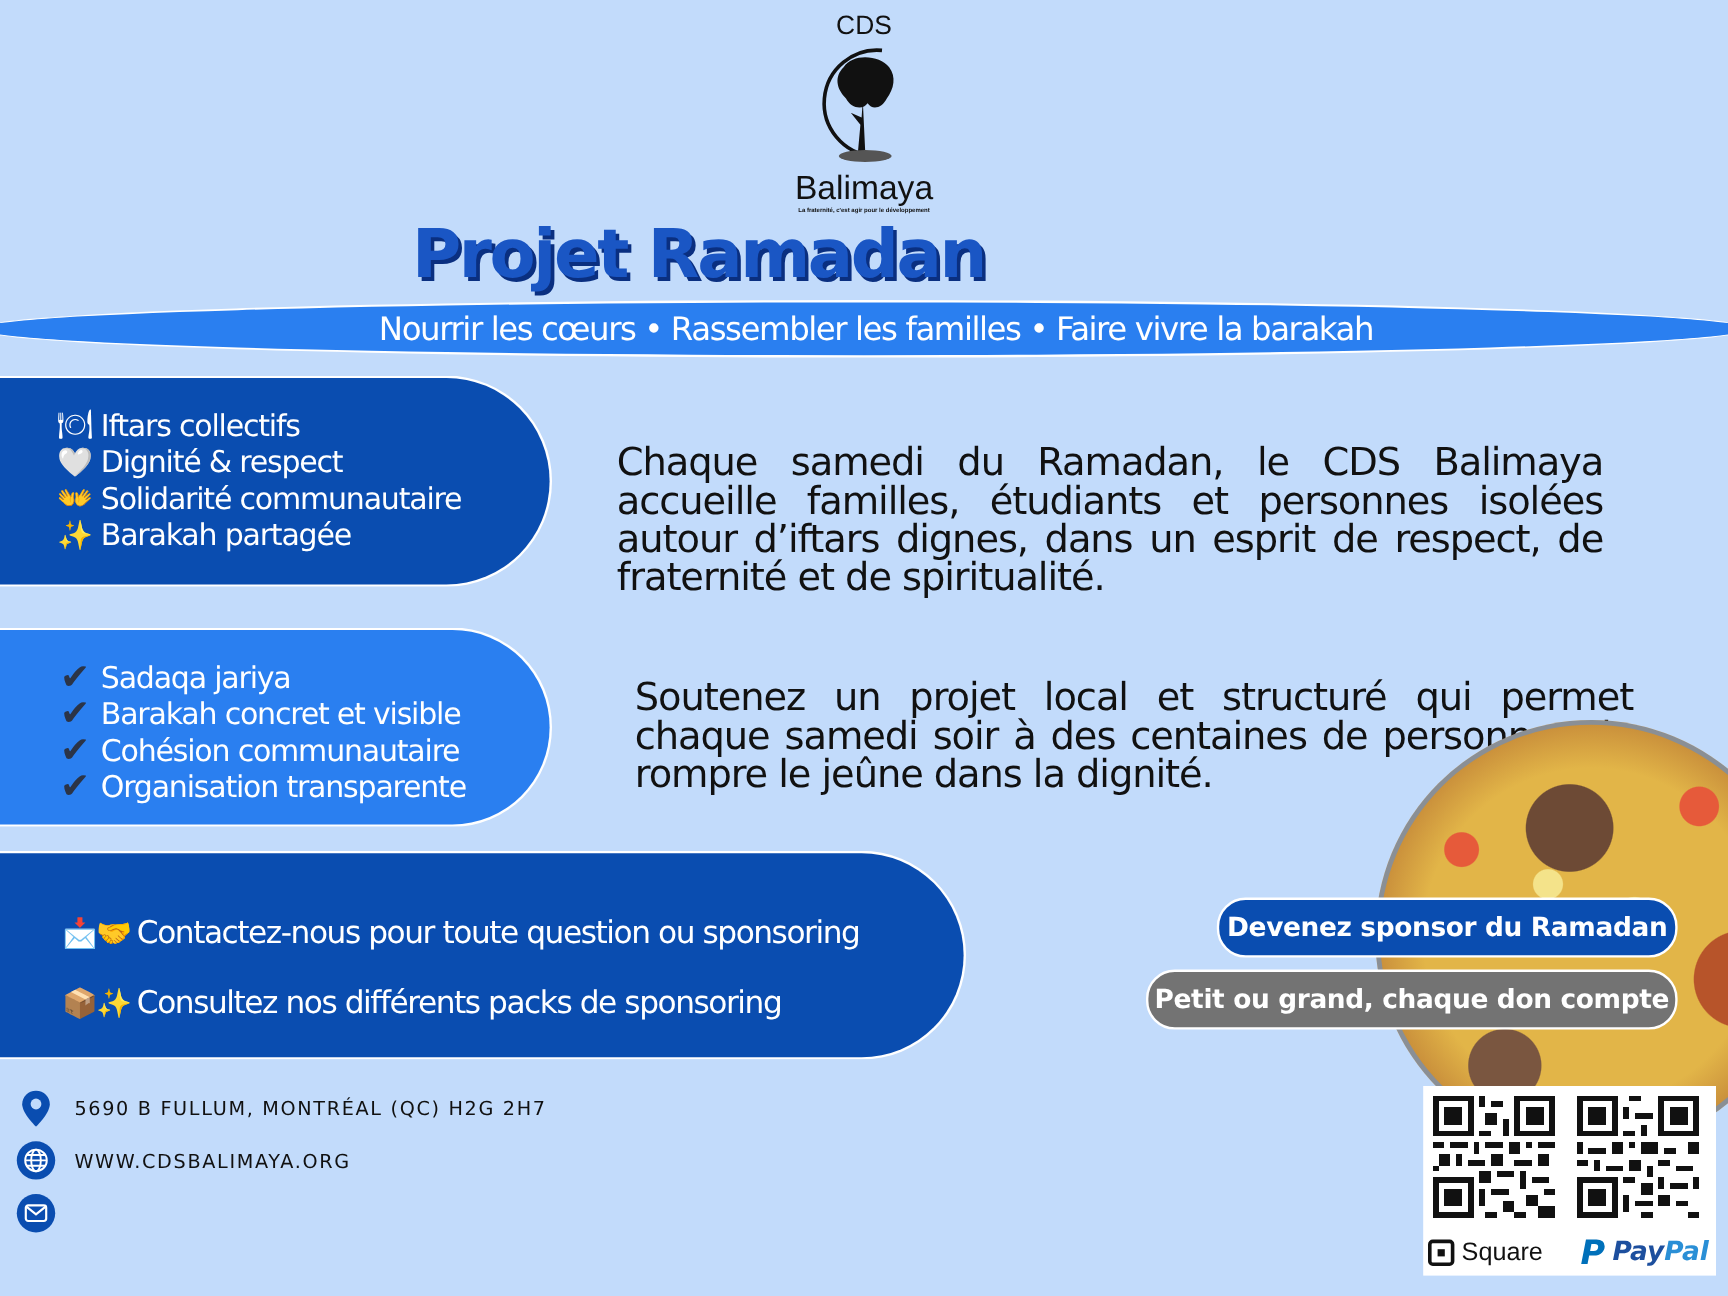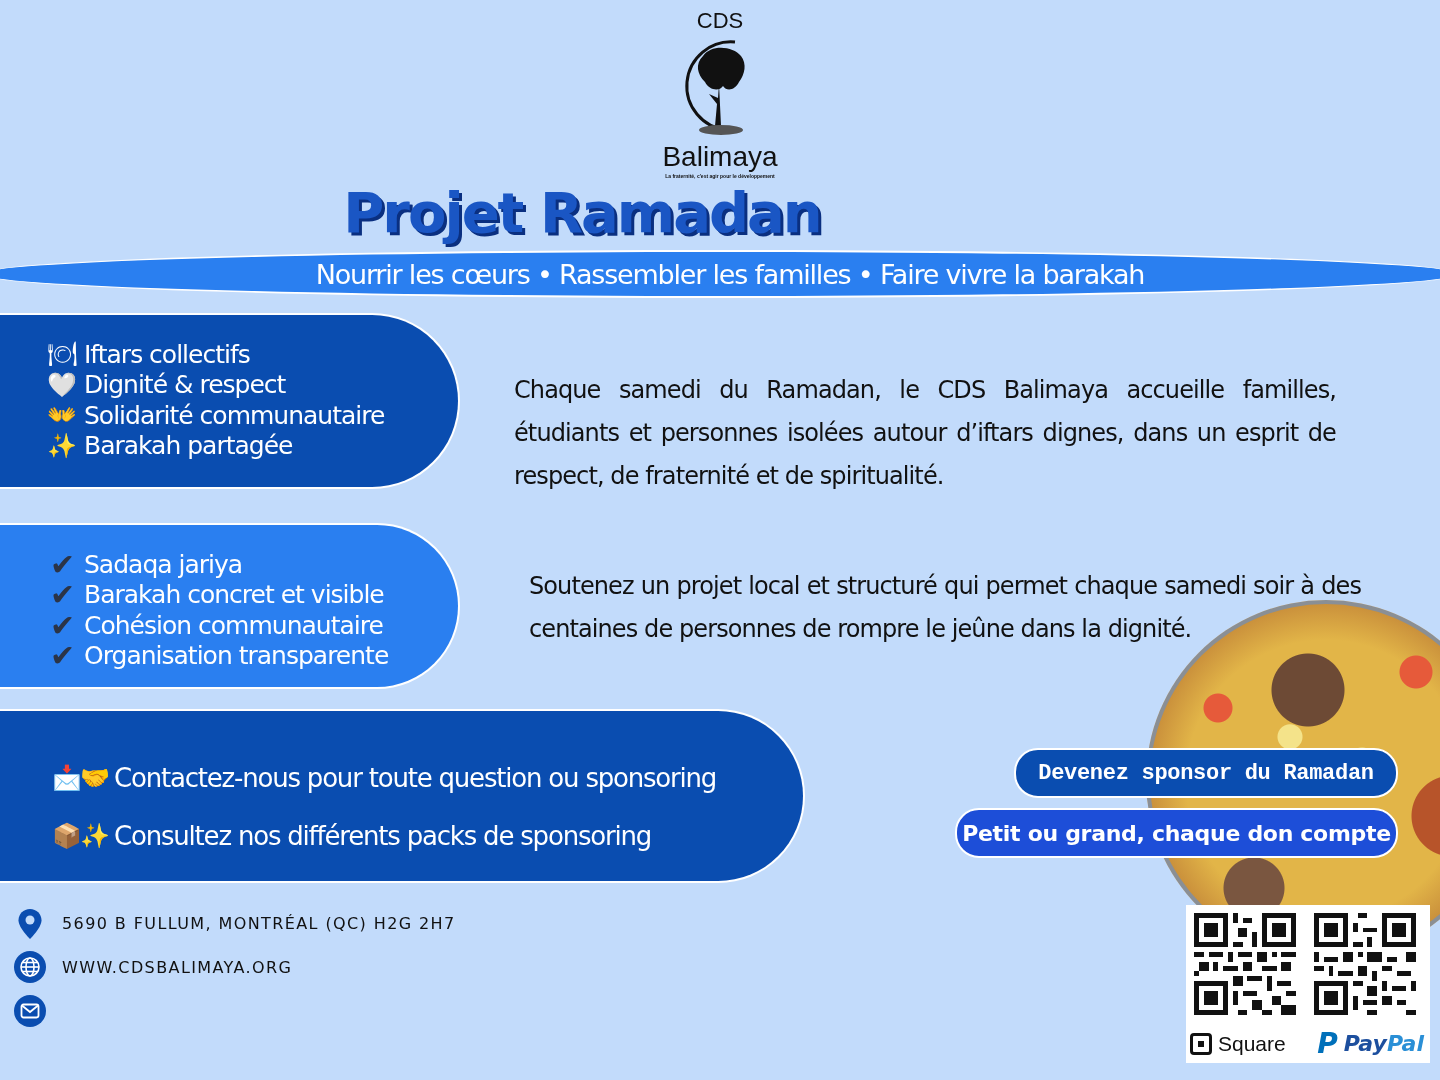--- a/index.html
+++ b/index.html
@@ -59,21 +59,21 @@
 
   .cta-list { position: absolute; left: 92px; top: 38px; list-style: none; }
   .cta-item {
     display: flex; align-items: center; height: 58px;
     color: #fff; font-size: 26px; letter-spacing: -1.2px;
   }
   .cta-ico { width: 62px; font-size: 24px; display: inline-block; white-space: nowrap; }
 
   
   .para {
-    font-family: "DejaVu Sans", sans-serif; font-size: 24px; line-height: 43px;
+    font-family: "DejaVu Sans", sans-serif; font-size: 32px; line-height: 32px;
     letter-spacing: -0.9px; text-align: justify; color: #111;
   }
   .para-1 { left: 514px; top: 369px; width: 822px; }
   .para-2 { left: 529px; top: 565px; width: 832px; }
 
   
   .plate {
     left: 1146px; top: 600px; width: 360px; height: 360px; border-radius: 50%;
     background:
       radial-gradient(circle at 60% 45%, #f2e38a 0 14px, transparent 15px),
@@ -87,22 +87,22 @@
     box-shadow: 0 0 0 4px #8a8f95 inset;
     overflow: hidden;
   }
 
   
   .sbtn {
     border: 2px solid #fff; border-radius: 24px; color: #fff;
     font-family: "DejaVu Sans", sans-serif; font-weight: bold; font-size: 22px;
     display: flex; align-items: center; justify-content: center; letter-spacing: -0.3px;
   }
-  .sbtn-1 { left: 1014px; top: 748px; width: 384px; height: 50px; background: #0a4db0; font-family: Liberation Mono, monospace; }
-  .sbtn-2 { left: 955px; top: 808px; width: 443px; height: 50px; background: #1d4ed8; }
+  .sbtn-1 { left: 1014px; top: 748px; width: 384px; height: 50px; background: #0a4db0; }
+  .sbtn-2 { left: 955px; top: 808px; width: 443px; height: 50px; background: #737373; }
 
   
   .contact { left: 14px; top: 902px; list-style: none; }
   .contact-item { display: flex; align-items: center; height: 43.5px; }
   .c-ico {
     width: 32px; height: 32px; border-radius: 50%; background: #0a4db0;
     display: flex; align-items: center; justify-content: center; margin-right: 16px;
   }
   .c-ico.pin { background: transparent; }
   .c-text {

